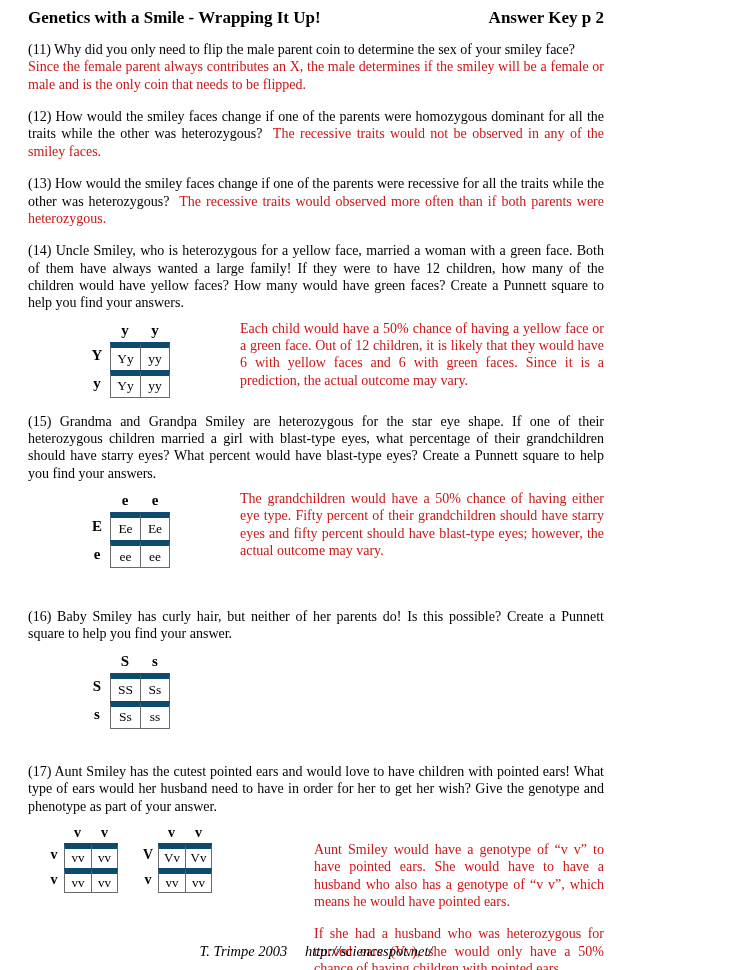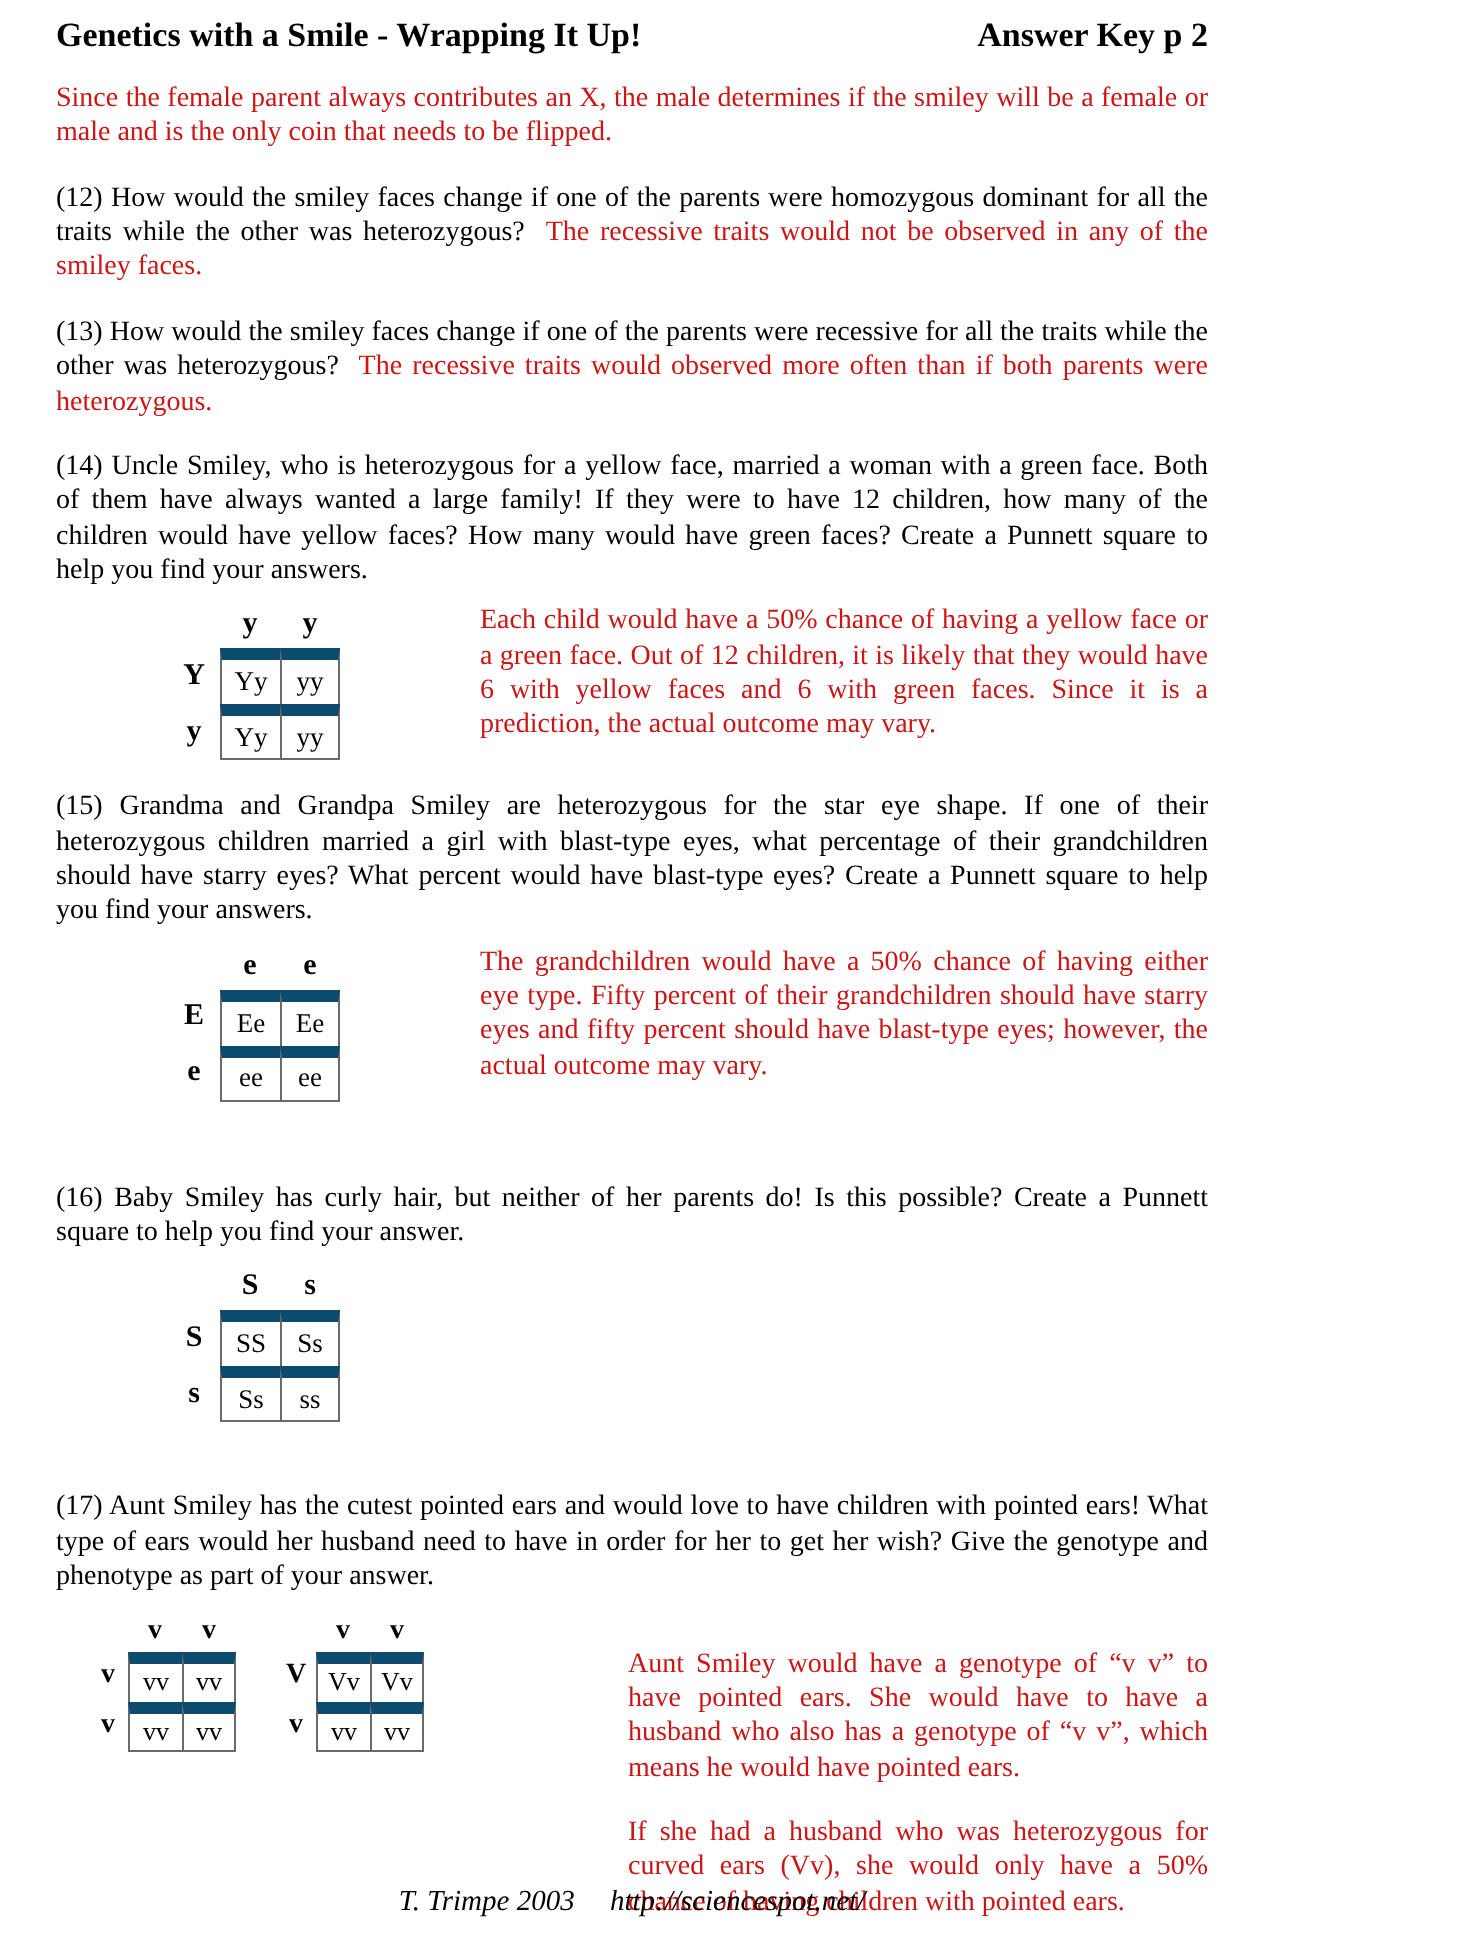--- a/index.html
+++ b/index.html
@@ -50,20 +50,21 @@
 <body>
 
 <div class="page">
 
   <div class="header">
     <span class="title">Genetics with a Smile - Wrapping It Up!</span>
     <span class="page-label">Answer Key p 2</span>
   </div>
 
   <section class="q" id="q11">
+    <p><span>(11)</span> <span>Why did you only need to flip the male parent coin to determine the sex of your smiley face?</span></p>
     <p class="red answer-block">Since the female parent always contributes an X, the male determines if the smiley will be a female or male and is the only coin that needs to be flipped.</p>
   </section>
 
   <section class="q" id="q12">
     <p><span>(12)</span> <span>How would the smiley faces change if one of the parents were homozygous dominant for all the traits while the other was heterozygous?</span>&nbsp; <span class="red">The recessive traits would not be observed in any of the smiley faces.</span></p>
   </section>
 
   <section class="q" id="q13">
     <p><span>(13)</span> <span>How would the smiley faces change if one of the parents were recessive for all the traits while the other was heterozygous?</span>&nbsp; <span class="red">The recessive traits would observed more often than if both parents were heterozygous.</span></p>
   </section>

